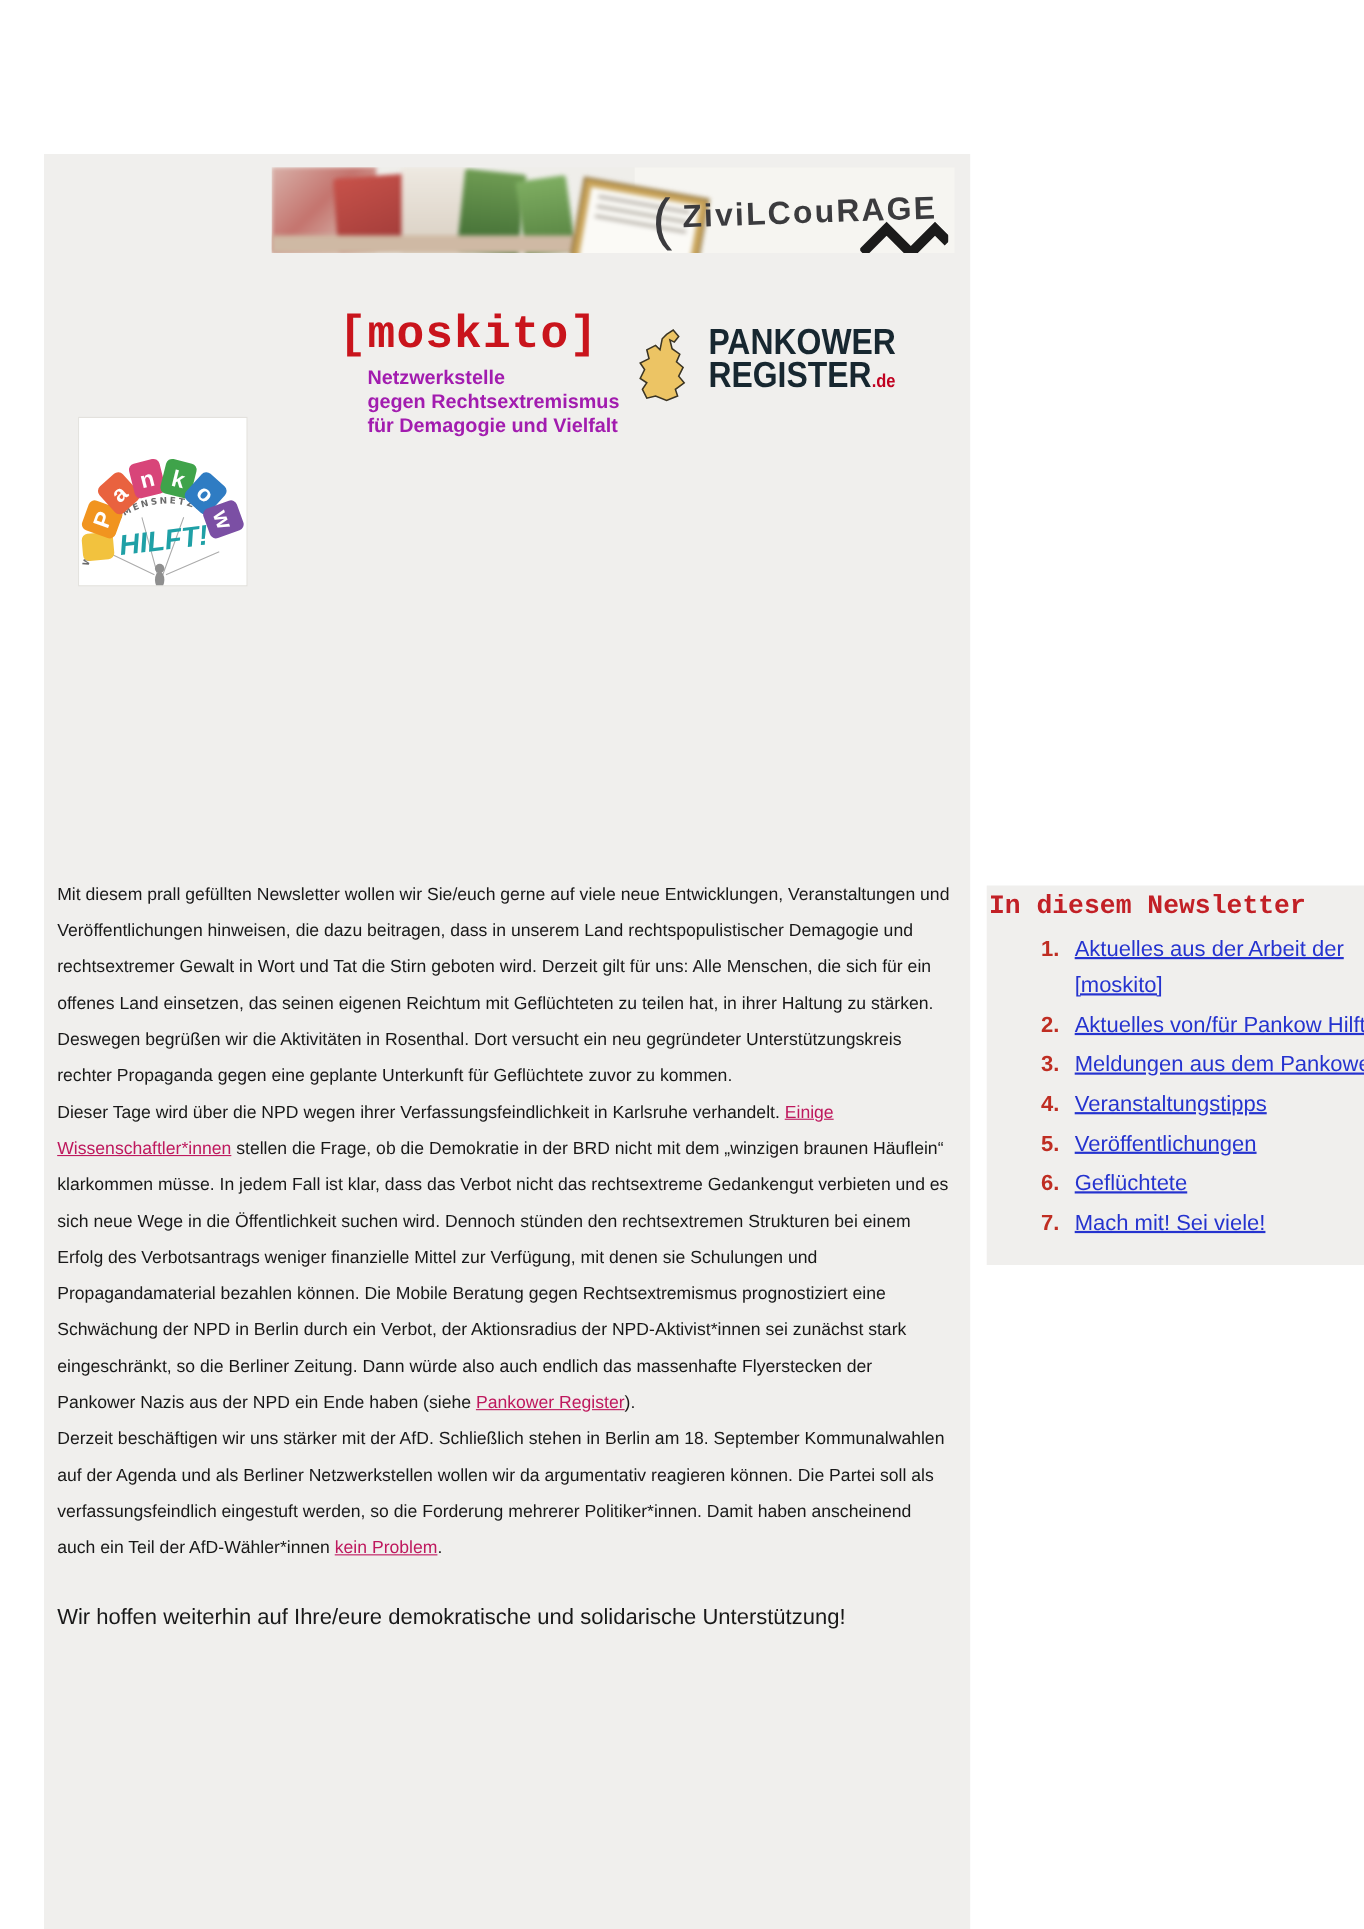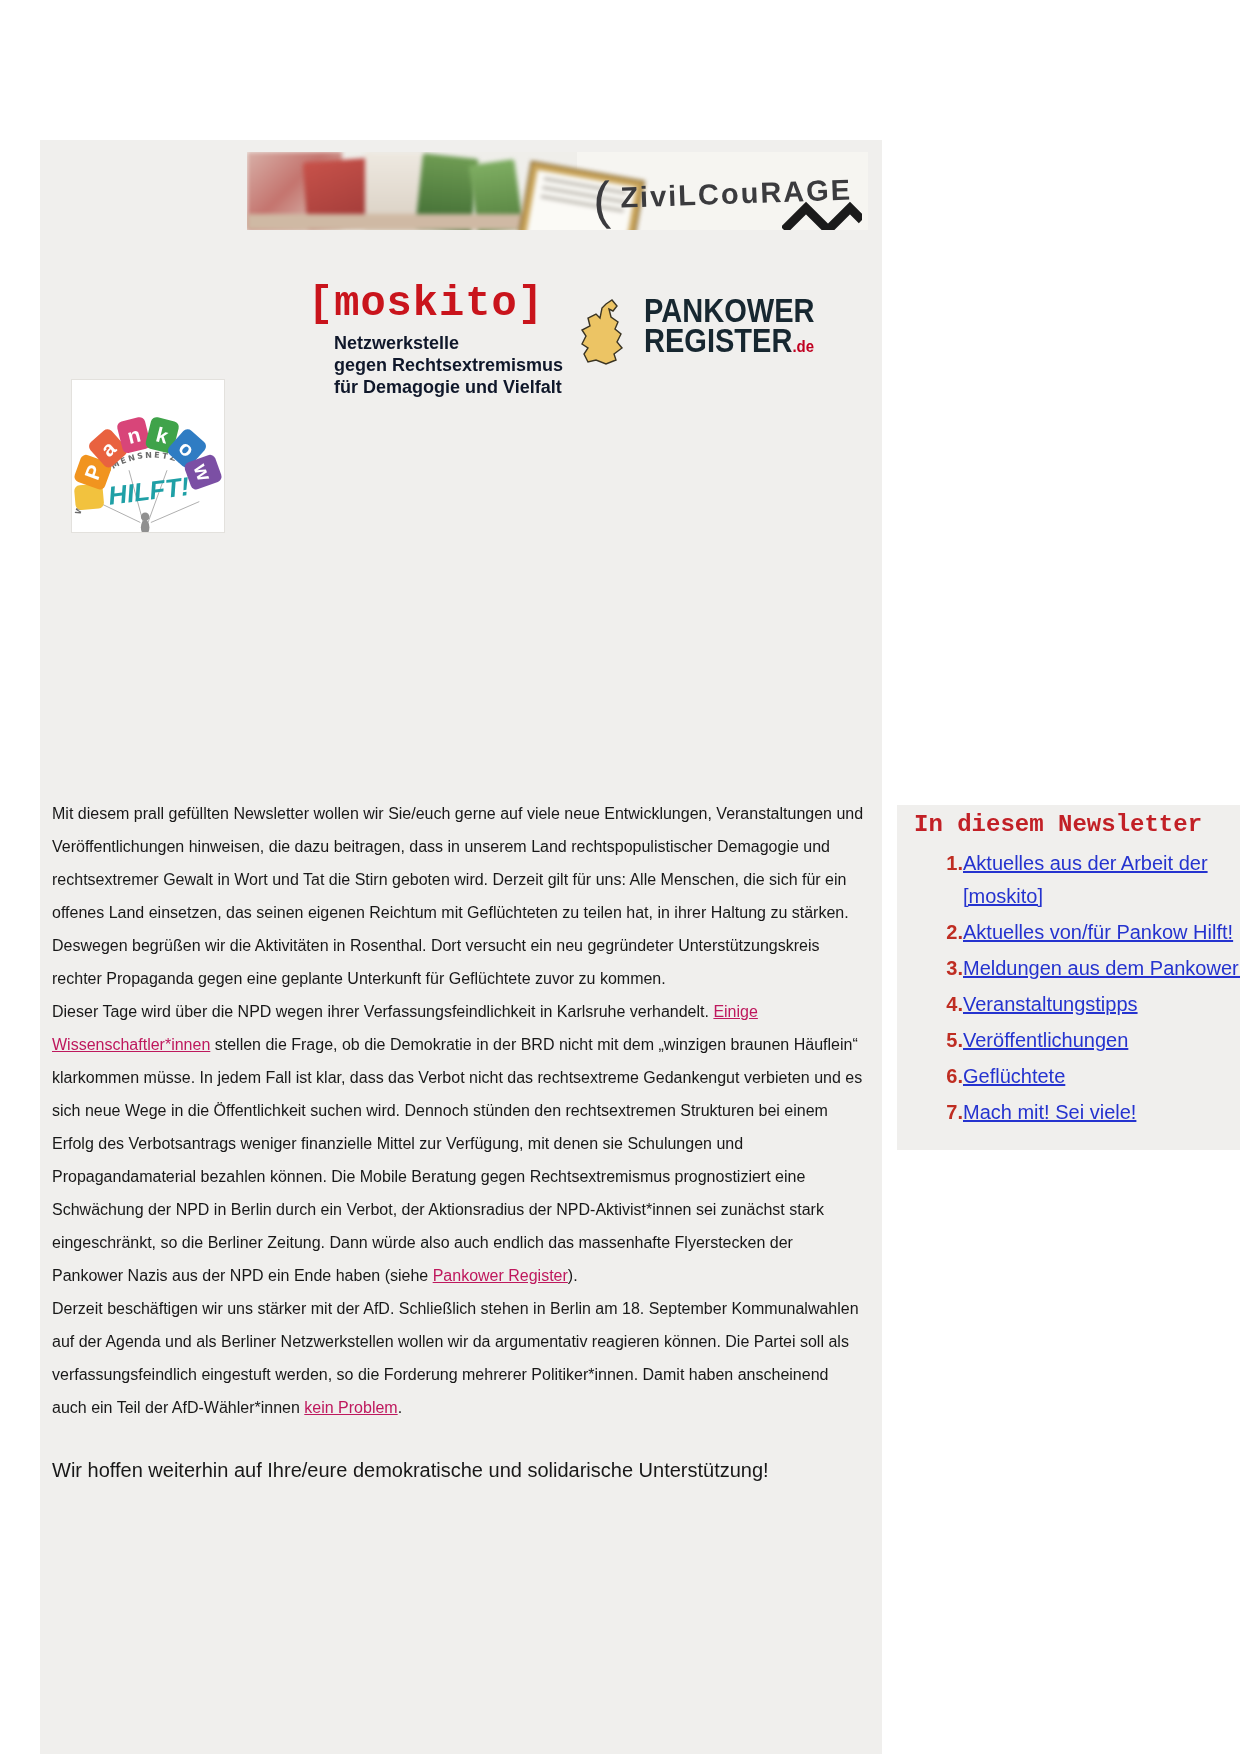--- a/index.html
+++ b/index.html
@@ -21,21 +21,21 @@
   .b-paper{position:absolute;left:330px;top:0;right:0;bottom:0;background:#f6f5f1;}
   .b-frame{position:absolute;left:278px;top:20px;width:100px;height:66px;background:#fbfaf6;border:6px solid #c9a45a;box-shadow:0 0 0 2px #8a6b32;transform:rotate(10deg);}
   .b-frame .ln{height:3px;background:#b9b4ac;margin:6px 8px 0 8px;}
   .b-script{position:absolute;right:16px;top:14px;color:#3b3b3e;font-weight:bold;transform:rotate(-2deg);white-space:nowrap;}
   .b-script .bracket{font-size:52px;vertical-align:-10px;font-weight:normal;margin-right:10px;}
   .b-script .word{font-size:29px;letter-spacing:2px;}
   .b-zig{position:absolute;right:6px;bottom:-4px;}
 
   
   .moskito{position:absolute;left:268px;top:140px;color:#c9141c;font-family:"Liberation Mono",monospace;font-weight:bold;font-size:42px;letter-spacing:1px;}
-  .moskito-tag{position:absolute;left:294px;top:192px;color:#0f172a;font-weight:bold;font-size:18px;line-height:22px;}
+  .moskito-tag{position:absolute;left:294px;top:192px;color:#a21caf;font-weight:bold;font-size:18px;line-height:22px;}
 
   
   .pr-map{position:absolute;left:536px;top:158px;}
   .pr-text{position:absolute;left:604px;top:156px;color:#172730;font-weight:bold;font-size:33px;line-height:30px;letter-spacing:0px;transform:scaleX(.88);transform-origin:left top;white-space:nowrap;}
   .pr-text .tld{color:#c00020;font-size:17px;}
 
   
   .ph-box{position:absolute;left:32px;top:240px;width:152px;height:152px;background:#ffffff;box-shadow:0 0 0 1px #e3e1dd;}
 
   
@@ -48,25 +48,25 @@
 
   
   .content{position:absolute;left:12px;top:657px;width:812px;color:#181818;}
   .greeting{font-weight:bold;font-size:20px;line-height:35px;margin:0 0 36px 0;}
   .bodytext{font-size:16px;line-height:33px;white-space:pre-line;margin:0;}
   .closing{font-size:20px;line-height:33px;margin:30px 0 0 0;}
   .ilink{color:#be185d;text-decoration:underline;margin-top:12px;}
 
   
   .sidebar{position:absolute;left:897px;top:805px;width:400px;height:345px;background:#f0efed;}
-  .sb-heading{position:absolute;left:17px;top:6px;color:#c22026;font-family:"Liberation Mono",monospace;font-weight:bold;font-size:24px;white-space:nowrap;}
+  .sb-heading{position:absolute;left:2px;top:6px;color:#c22026;font-family:"Liberation Mono",monospace;font-weight:bold;font-size:24px;white-space:nowrap;}
   .sb-list{position:absolute;left:0;top:42px;width:100%;}
   .sb-row{display:flex;align-items:flex-start;margin-bottom:3px;}
   .sb-num{flex:none;width:66px;text-align:right;color:#bf2d22;font-weight:bold;font-size:20px;line-height:33px;}
-  .sb-link{color:#2533cf;font-size:20px;line-height:33px;text-decoration:underline;white-space:pre;}
+  .sb-link{margin-left:14px;color:#2533cf;font-size:20px;line-height:33px;text-decoration:underline;white-space:pre;}
 </style>
 </head>
 <body>
 
 <div class="page">
 
   <div class="main-col">
 
     <div class="banner">
       <div class="ph b1"></div>

